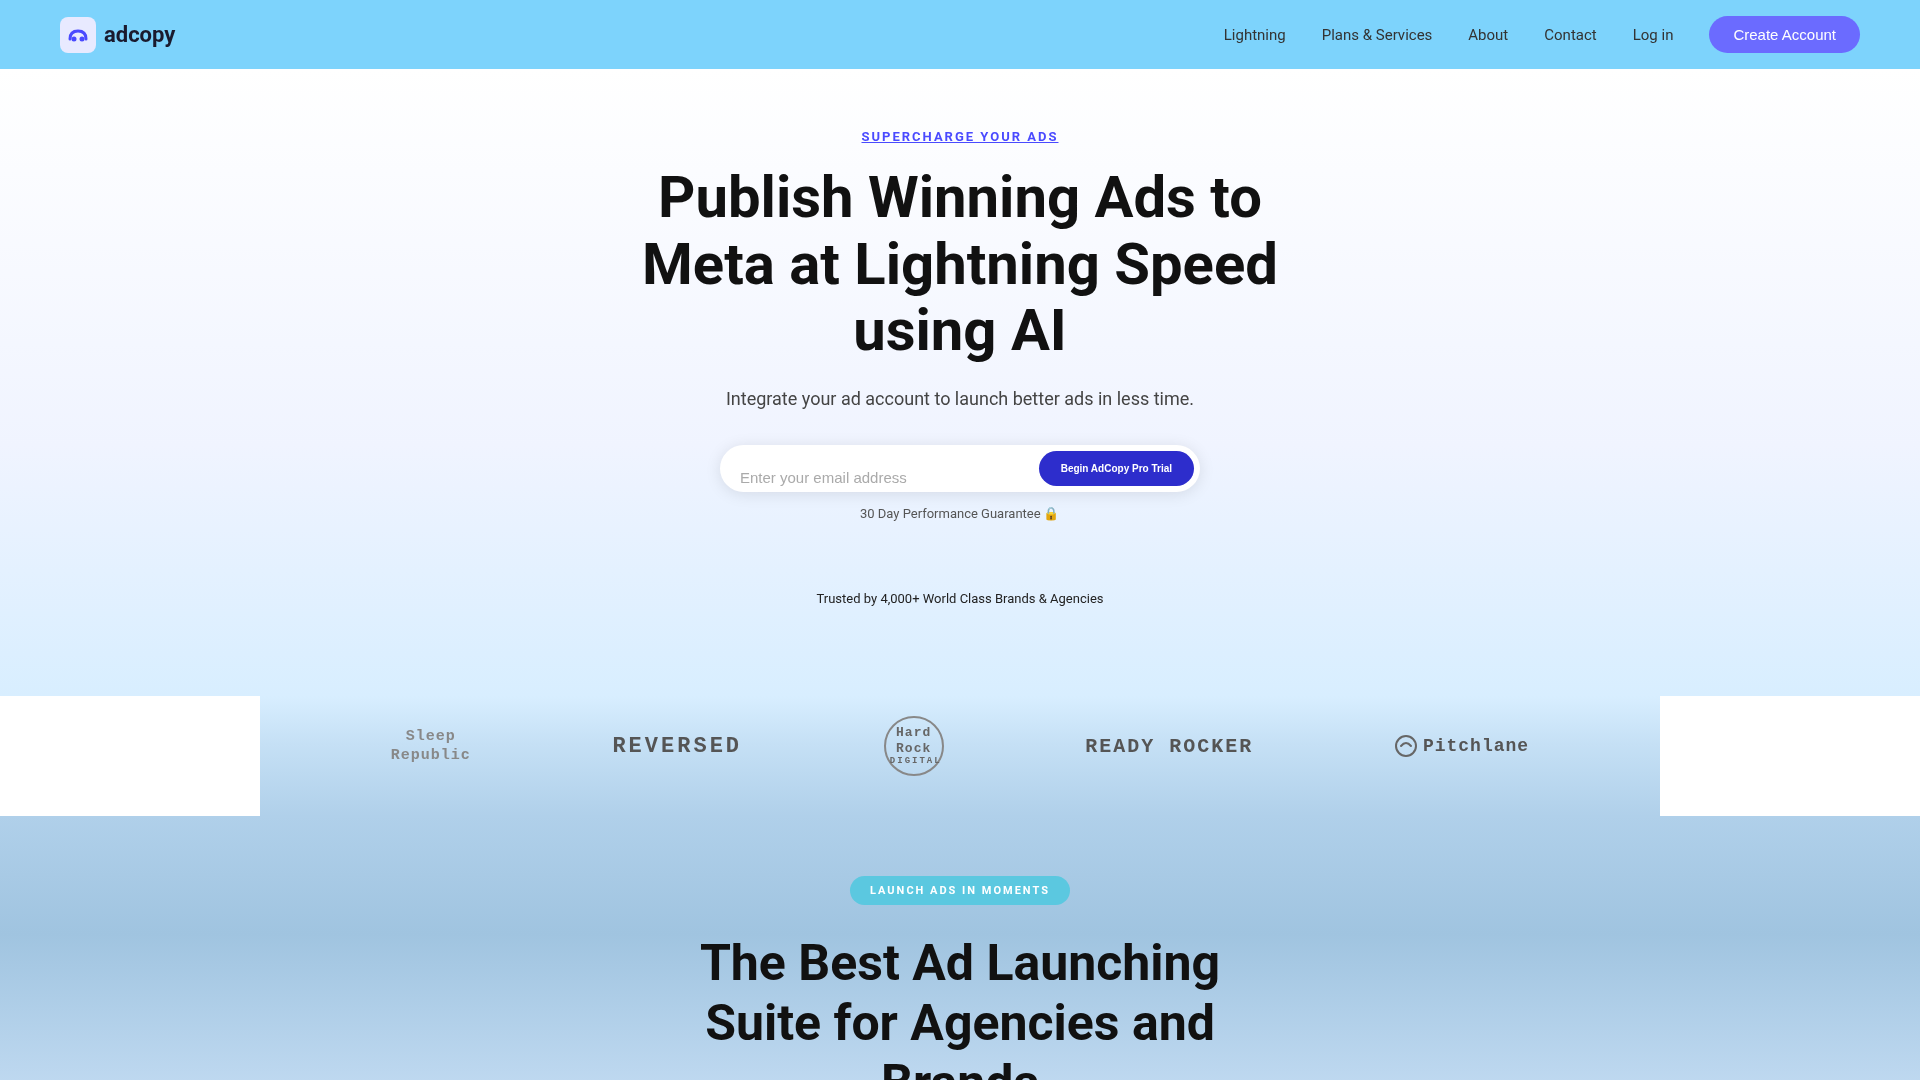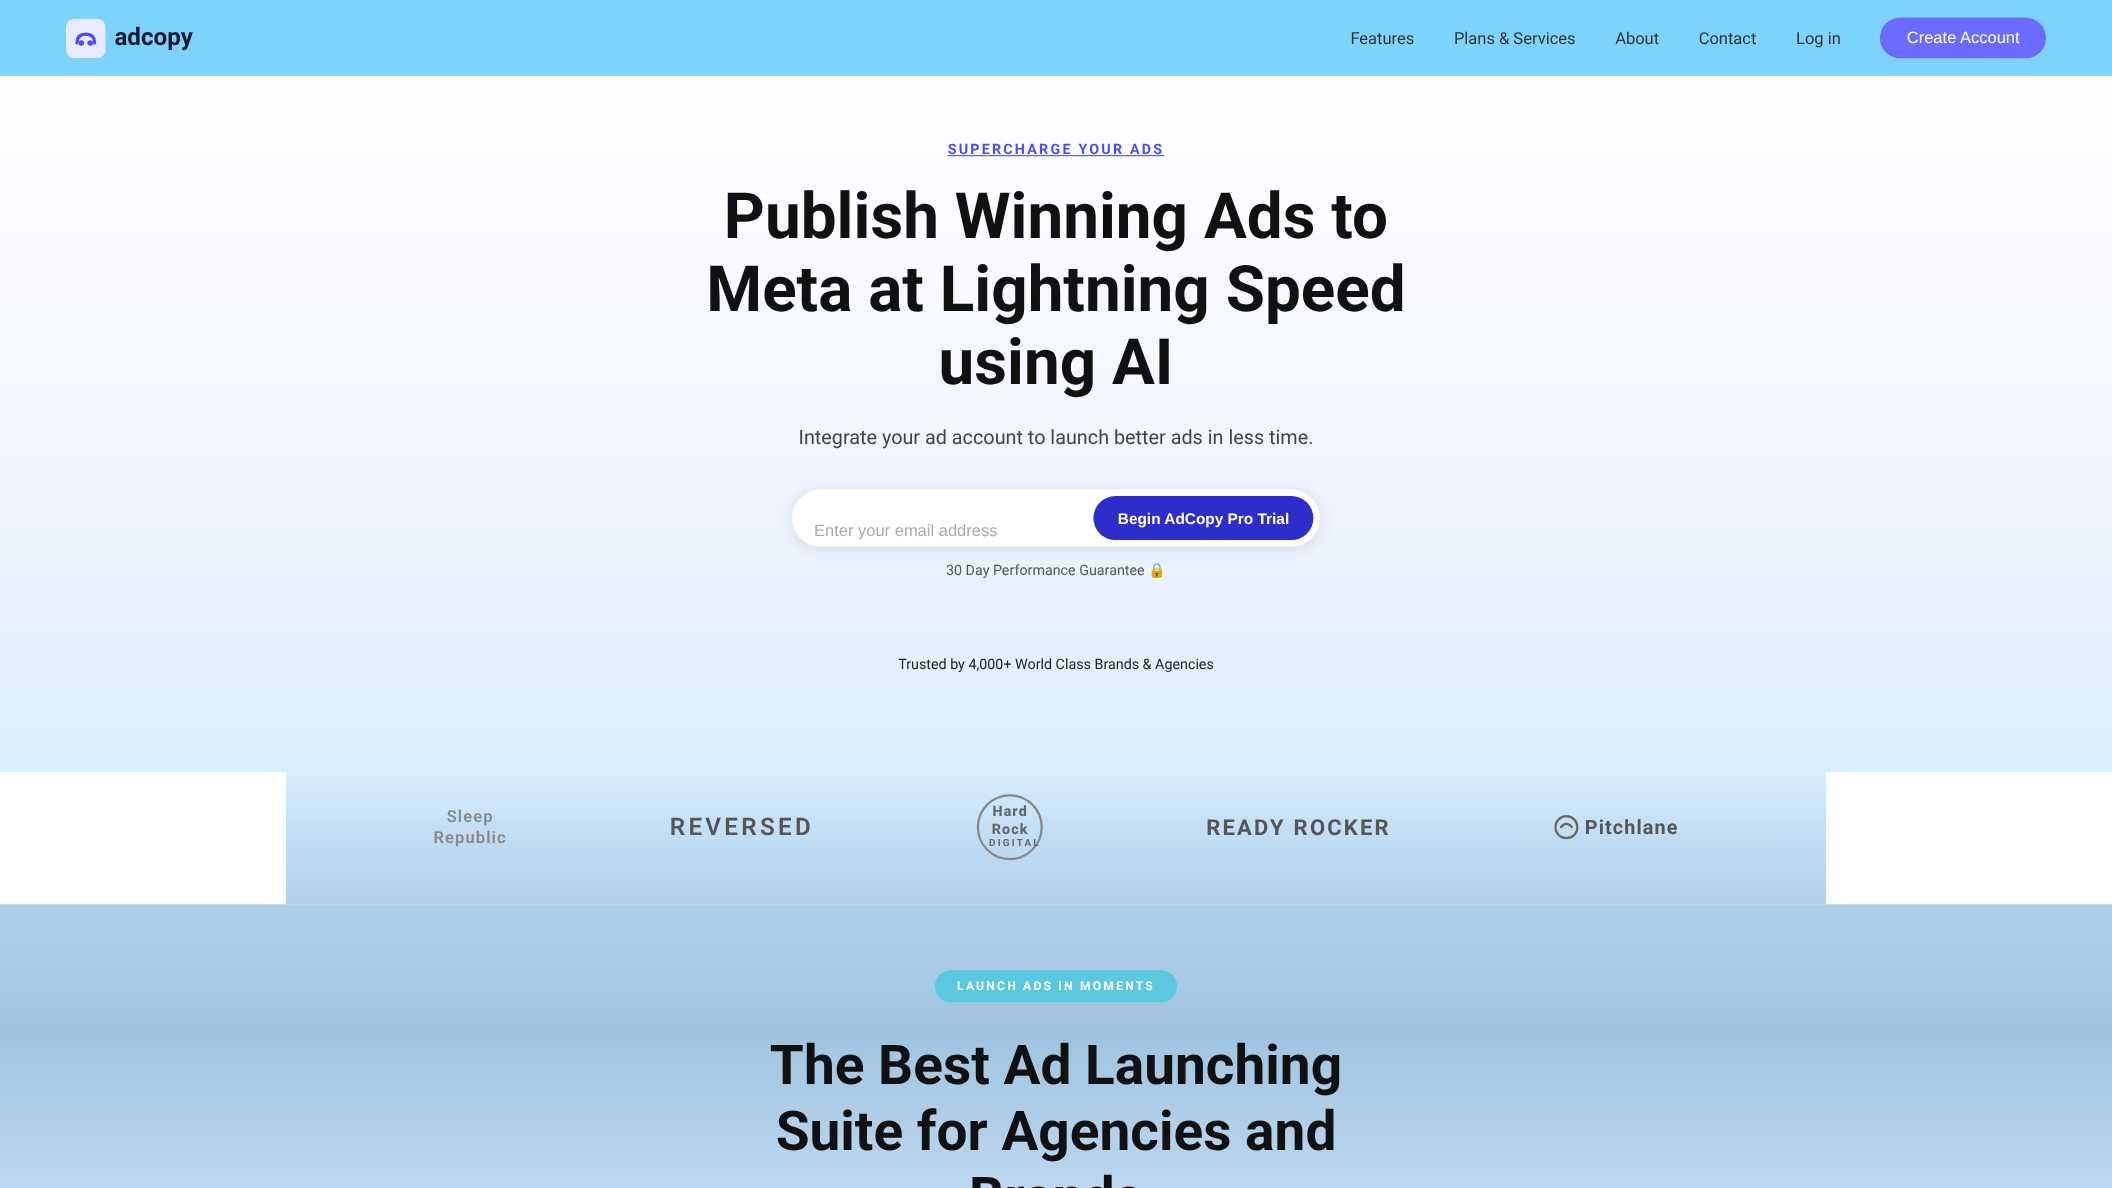--- a/index.html
+++ b/index.html
@@ -107,21 +107,21 @@
       color: #333;
       background: transparent;
     }
     .email-input::placeholder { color: #aaa; }
     .btn-trial {
       background: #2d2dcc;
       color: #fff;
       border: none;
       border-radius: 30px;
       padding: 12px 22px;
-      font-size: 14px;
+      font-size: 10px;
       font-weight: 600;
       cursor: pointer;
       white-space: nowrap;
     }
     .guarantee {
       font-size: 13px;
       color: #555;
       margin-bottom: 40px;
     }
     .trusted-label {
@@ -141,20 +141,21 @@
       margin: 0 auto;
       padding: 20px 60px 40px;
       background: linear-gradient(180deg, #d8eeff 0%, #c5e0f5 40%, #b0d0ea 100%);
     }
     .brand-logo {
       font-size: 16px;
       font-weight: 700;
       color: #555;
       letter-spacing: 1px;
       user-select: none;
+      font-family: Liberation Mono, monospace;
     }
     .brand-logo.sleep-republic {
       font-size: 15px;
       color: #888;
       font-weight: 600;
       line-height: 1.3;
       text-align: center;
     }
     .brand-logo.reversed {
       font-size: 22px;
@@ -234,21 +235,21 @@
   <a href="#" class="logo">
     <svg class="logo-icon" viewBox="0 0 36 36" fill="none" xmlns="http://www.w3.org/2000/svg">
       <rect width="36" height="36" rx="8" fill="#e8eaff"></rect>
       <path d="M10 22 Q10 14 18 14 Q26 14 26 22" stroke="#4a4aff" stroke-width="3" fill="none" stroke-linecap="round"></path>
       <circle cx="14" cy="22" r="2.5" fill="#4a4aff"></circle>
       <circle cx="22" cy="22" r="2.5" fill="#4a4aff"></circle>
     </svg>
     <span>adcopy</span>
   </a>
   <ul class="nav-links">
-    <li><a href="#">Features</a></li>
+    <li><a href="#">Lightning</a></li>
     <li><a href="#">Plans &amp; Services</a></li>
     <li><a href="#">About</a></li>
     <li><a href="#">Contact</a></li>
     <li><a href="#">Log in</a></li>
     <li>
       <button class="btn-create-account">Create Account</button>
     </li>
   </ul>
 </nav>
 

